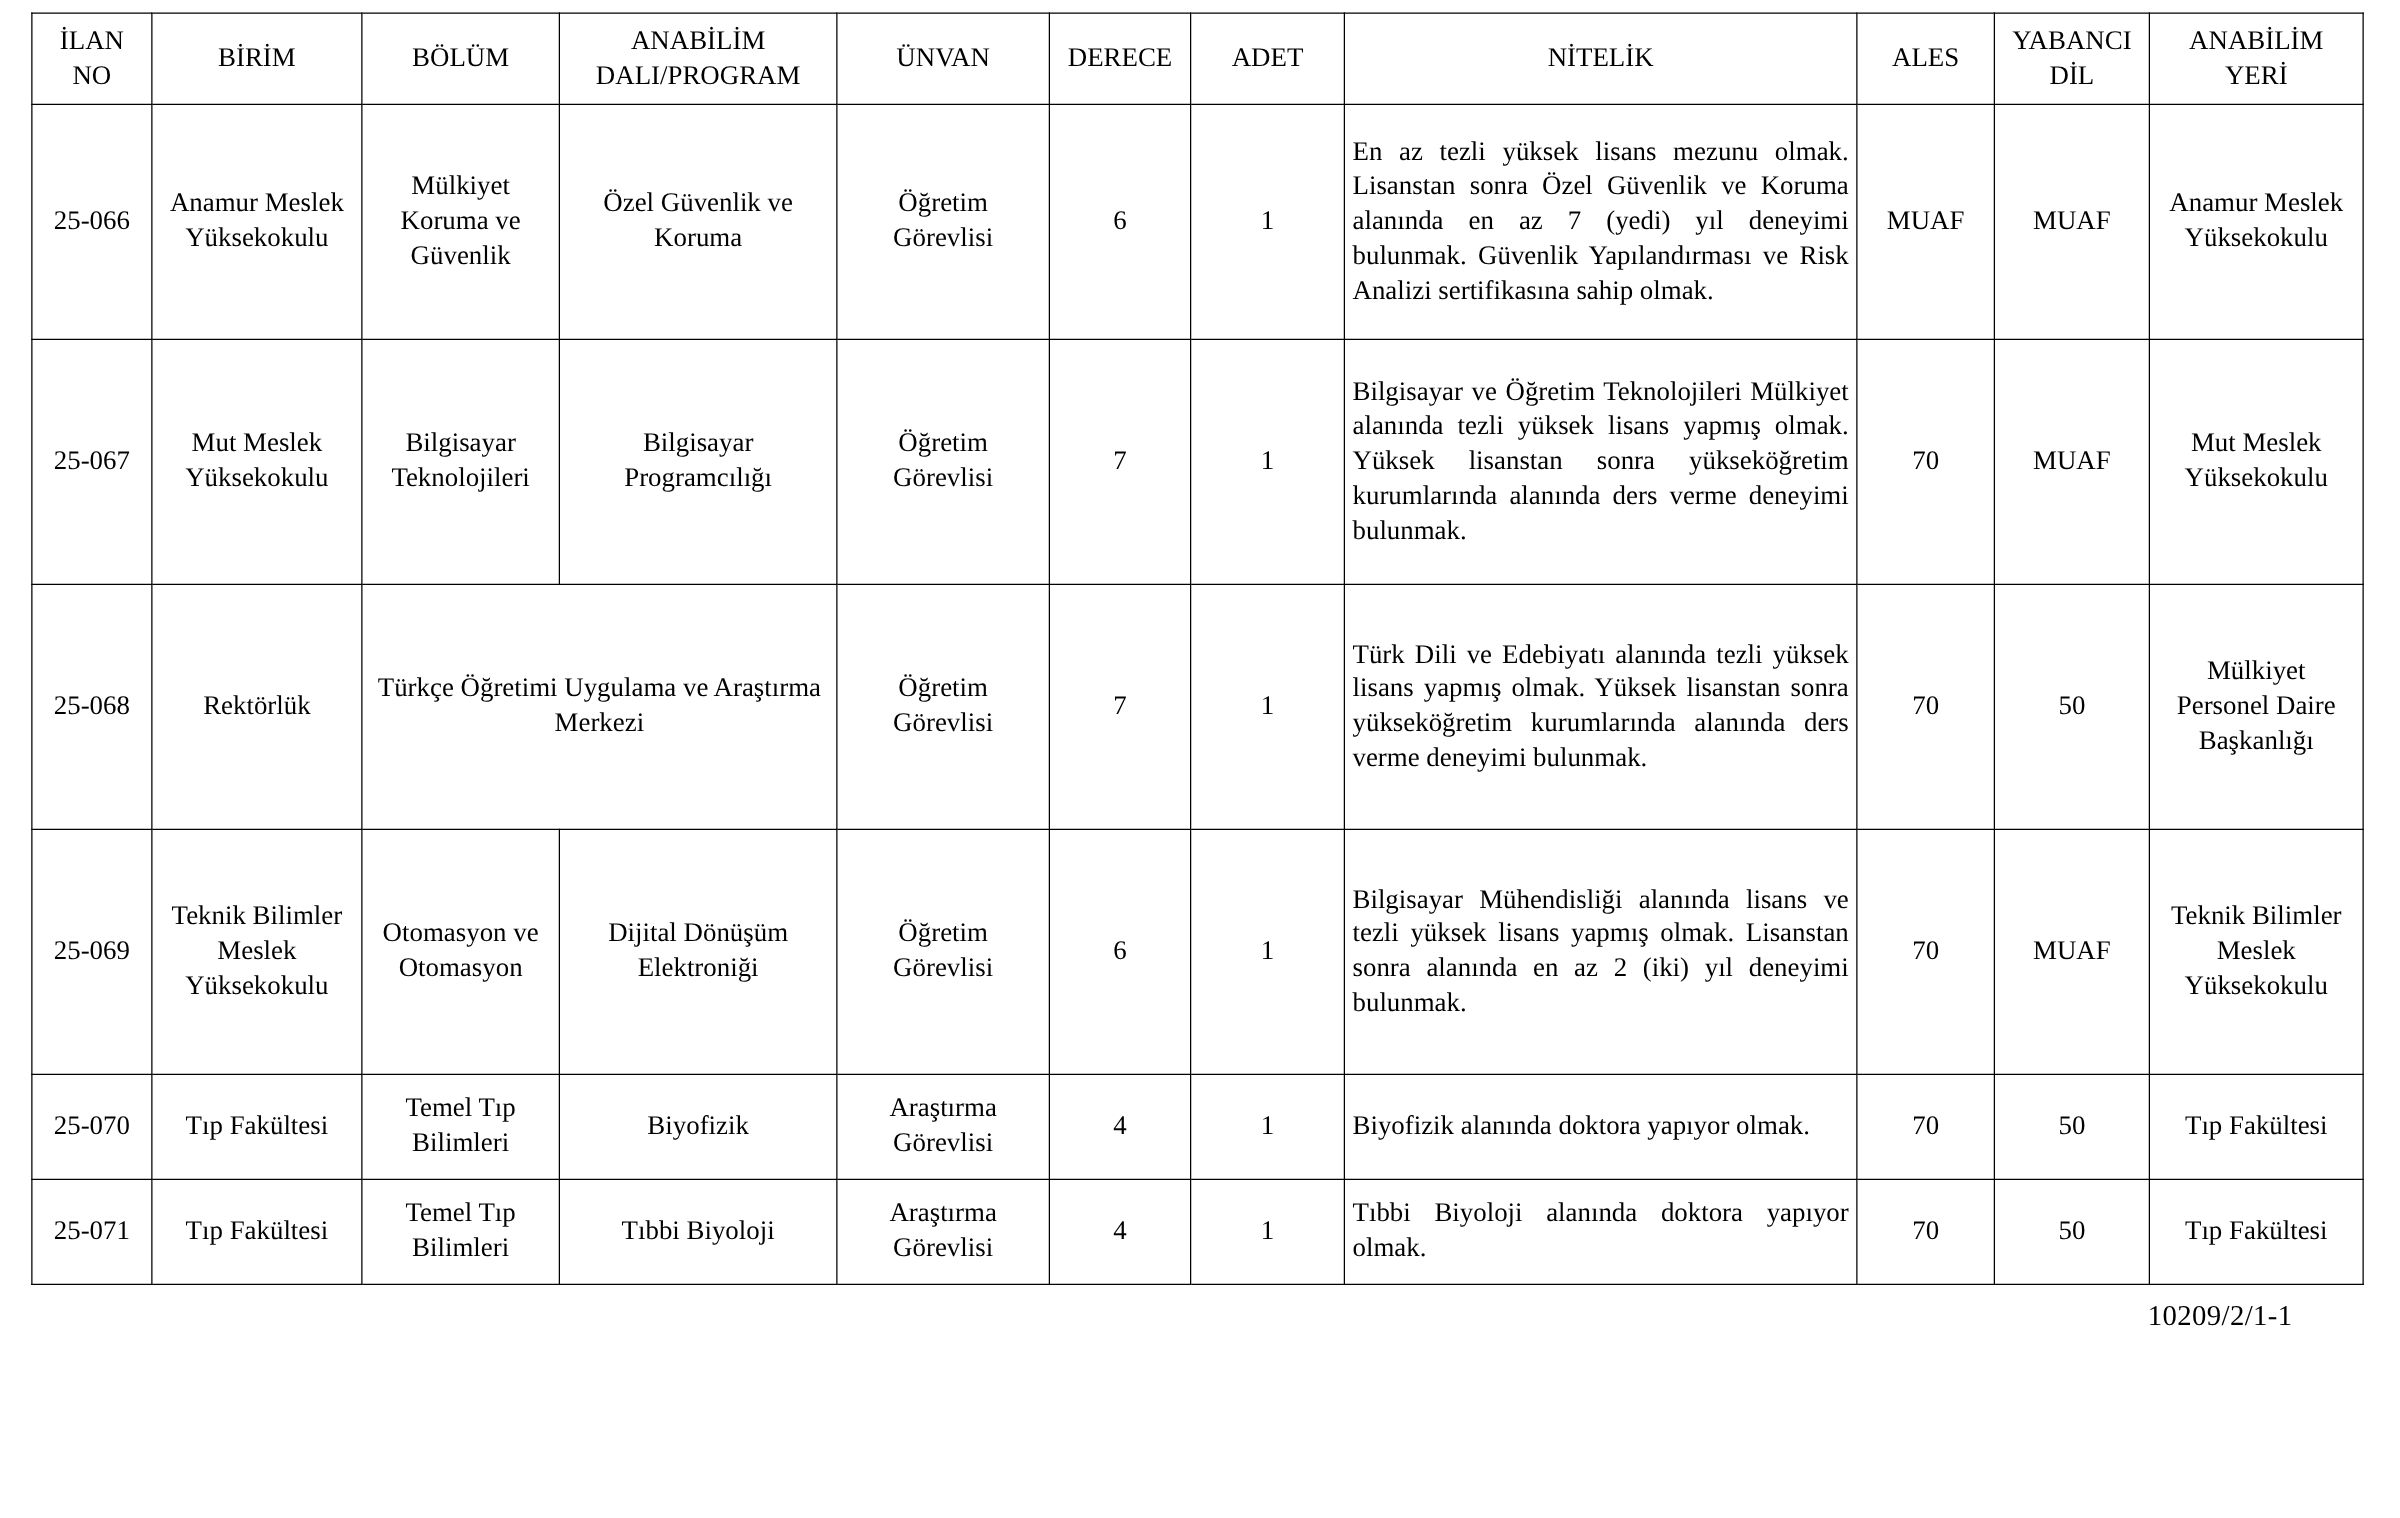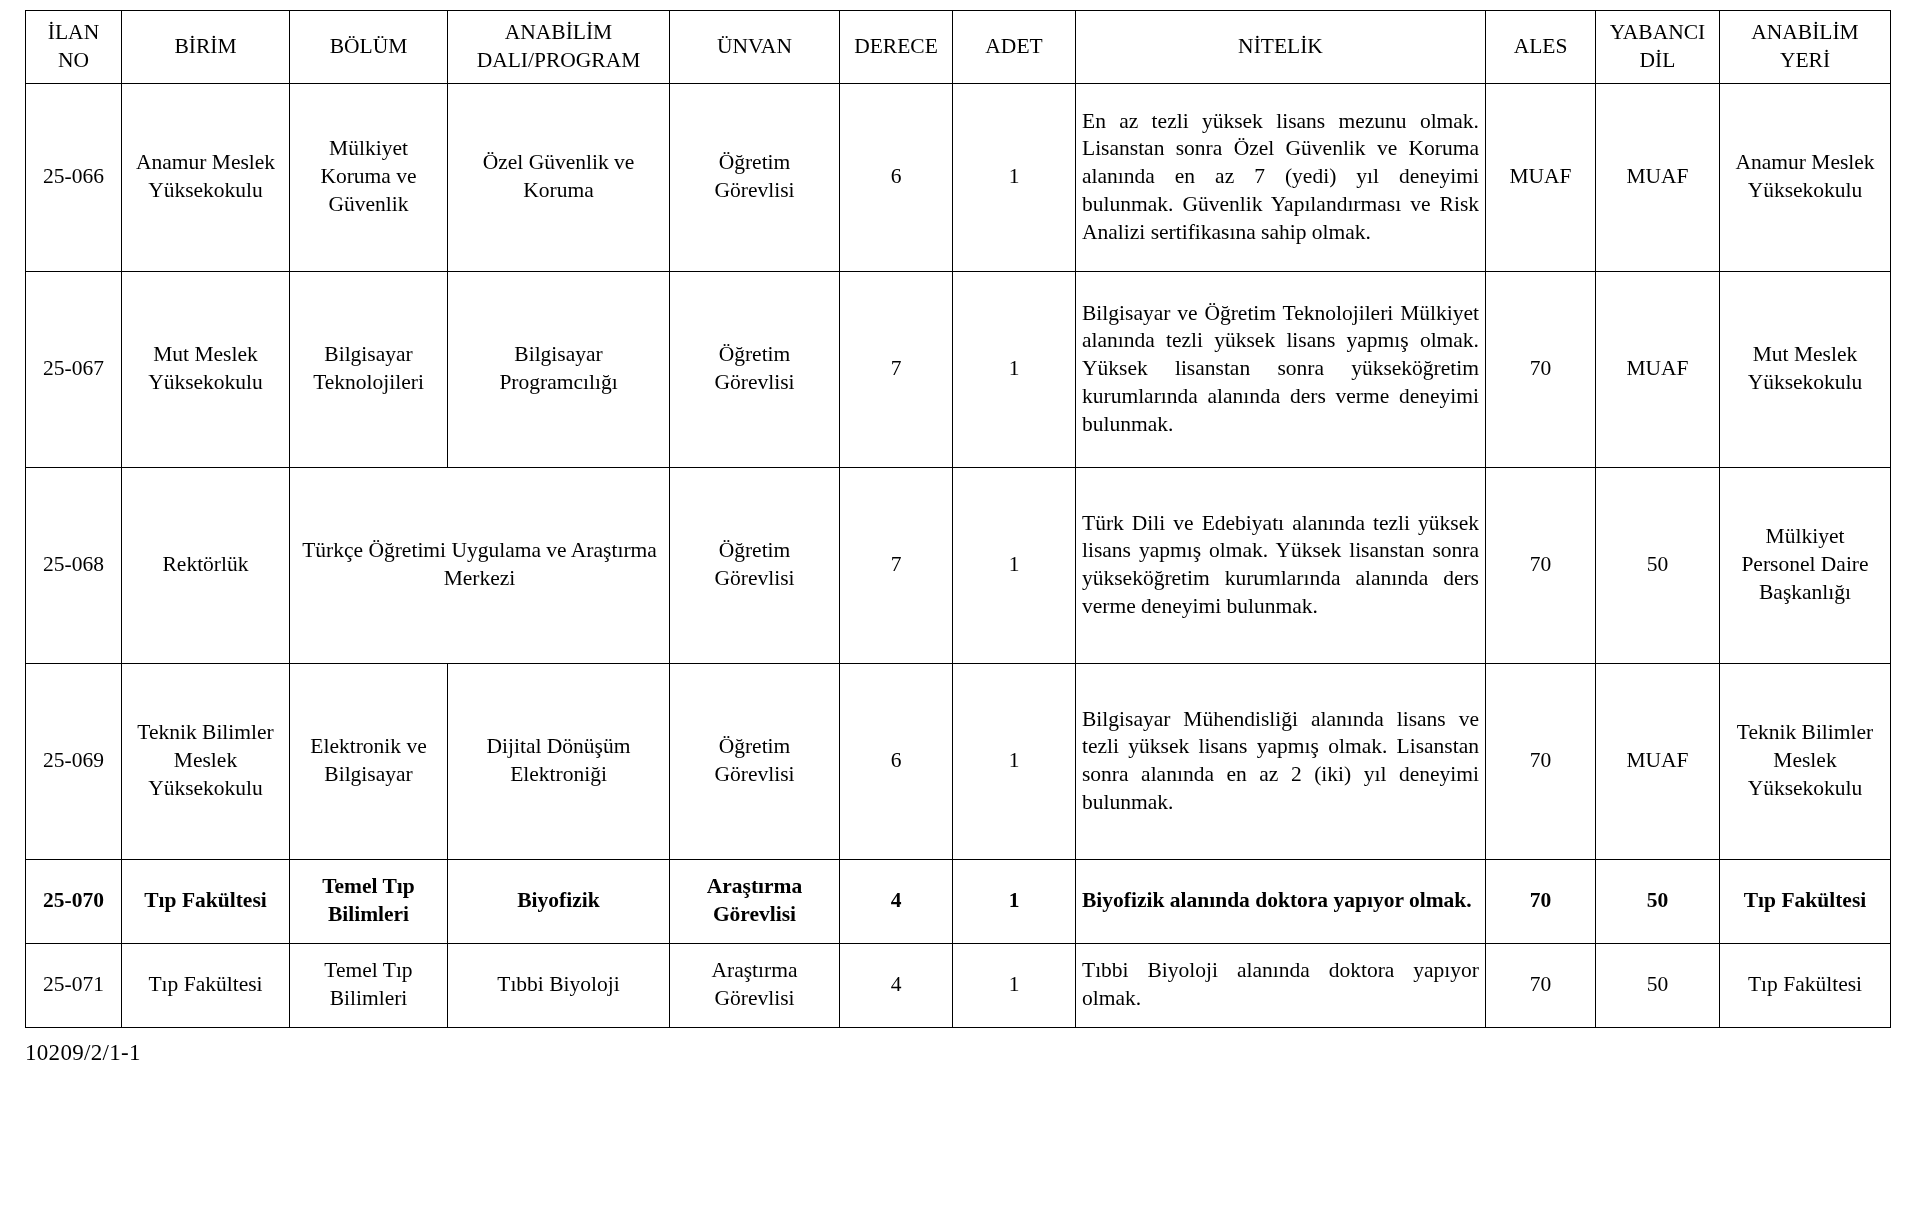--- a/index.html
+++ b/index.html
@@ -56,20 +56,21 @@
   col.anabilim{ width: 222px; }
   col.unvan   { width: 170px; }
   col.derece  { width: 113px; }
   col.adet    { width: 123px; }
   col.nitelik { width: 410px; }
   col.ales    { width: 110px; }
   col.yabanci { width: 124px; }
   col.basvuru { width: 171px; }
 
   .footer-code {
+    text-align: right;
     font-size: 23px;
     margin: 12px 46px 0 0;
     letter-spacing: 0.3px;
   }
 </style>
 </head>
 <body>
 
 <div class="page">
 
@@ -141,32 +142,32 @@
         <td class="c">1</td>
         <td class="just">Türk Dili ve Edebiyatı alanında tezli yüksek lisans yapmış olmak. Yüksek lisanstan sonra yükseköğretim kurumlarında alanında ders verme deneyimi bulunmak.</td>
         <td class="c">70</td>
         <td class="c">50</td>
         <td class="c">Mülkiyet Personel Daire Başkanlığı</td>
       </tr>
 
       <tr style="height:196px;">
         <td class="c">25-069</td>
         <td class="c">Teknik Bilimler Meslek Yüksekokulu</td>
-        <td class="c">Elektronik ve Bilgisayar</td>
+        <td class="c">Otomasyon ve Otomasyon</td>
         <td class="c">Dijital Dönüşüm Elektroniği</td>
         <td class="c">Öğretim Görevlisi</td>
         <td class="c">6</td>
         <td class="c">1</td>
         <td class="just">Bilgisayar Mühendisliği alanında lisans ve tezli yüksek lisans yapmış olmak. Lisanstan sonra alanında en az 2 (iki) yıl deneyimi bulunmak.</td>
         <td class="c">70</td>
         <td class="c">MUAF</td>
         <td class="c">Teknik Bilimler Meslek Yüksekokulu</td>
       </tr>
 
-      <tr style="height:84px;font-weight:bold;">
+      <tr style="height:84px;">
         <td class="c">25-070</td>
         <td class="c">Tıp Fakültesi</td>
         <td class="c">Temel Tıp Bilimleri</td>
         <td class="c">Biyofizik</td>
         <td class="c">Araştırma Görevlisi</td>
         <td class="c">4</td>
         <td class="c">1</td>
         <td class="just">Biyofizik alanında doktora yapıyor olmak.</td>
         <td class="c">70</td>
         <td class="c">50</td>

